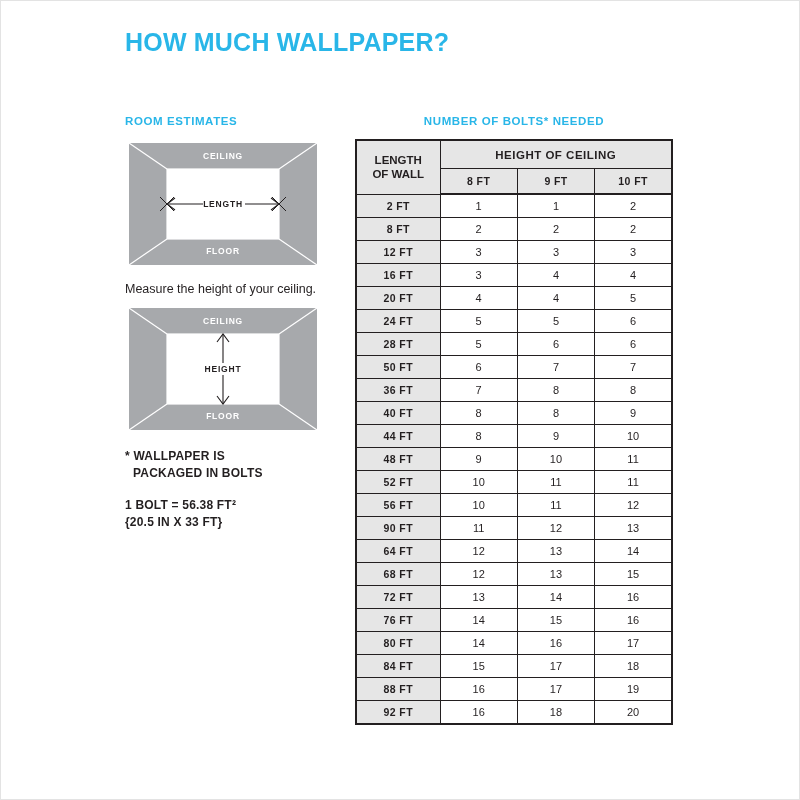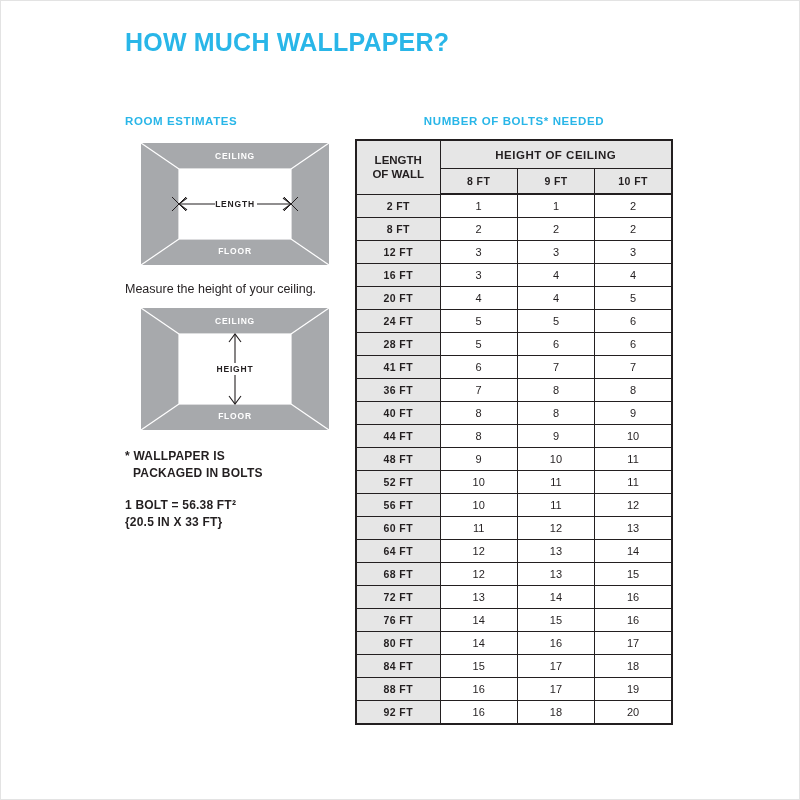--- a/index.html
+++ b/index.html
@@ -56,21 +56,21 @@
     line-height: 1.35;
     color: #231f20;
     margin: 0 0 12px 0;
   }
   .para.tight { margin-bottom: 10px; }
 
   .diagram {
     width: 188px;
     height: 122px;
     position: relative;
-    margin: 4px 0 16px 16px;
+    margin: 4px 0 16px 4px;
   }
   .diagram svg { display: block; }
 
   .footnote {
     font-size: 12px;
     font-weight: bold;
     color: #231f20;
     line-height: 1.4;
     margin-top: 18px;
     letter-spacing: 0.2px;
@@ -277,21 +277,21 @@
             <td class="val">5</td>
             <td class="val">6</td>
           </tr>
           <tr>
             <td class="rowlabel">28 FT</td>
             <td class="val">5</td>
             <td class="val">6</td>
             <td class="val">6</td>
           </tr>
           <tr>
-            <td class="rowlabel">41 FT</td>
+            <td class="rowlabel">50 FT</td>
             <td class="val">6</td>
             <td class="val">7</td>
             <td class="val">7</td>
           </tr>
           <tr>
             <td class="rowlabel">36 FT</td>
             <td class="val">7</td>
             <td class="val">8</td>
             <td class="val">8</td>
           </tr>
@@ -319,21 +319,21 @@
             <td class="val">11</td>
             <td class="val">11</td>
           </tr>
           <tr>
             <td class="rowlabel">56 FT</td>
             <td class="val">10</td>
             <td class="val">11</td>
             <td class="val">12</td>
           </tr>
           <tr>
-            <td class="rowlabel">60 FT</td>
+            <td class="rowlabel">90 FT</td>
             <td class="val">11</td>
             <td class="val">12</td>
             <td class="val">13</td>
           </tr>
           <tr>
             <td class="rowlabel">64 FT</td>
             <td class="val">12</td>
             <td class="val">13</td>
             <td class="val">14</td>
           </tr>

